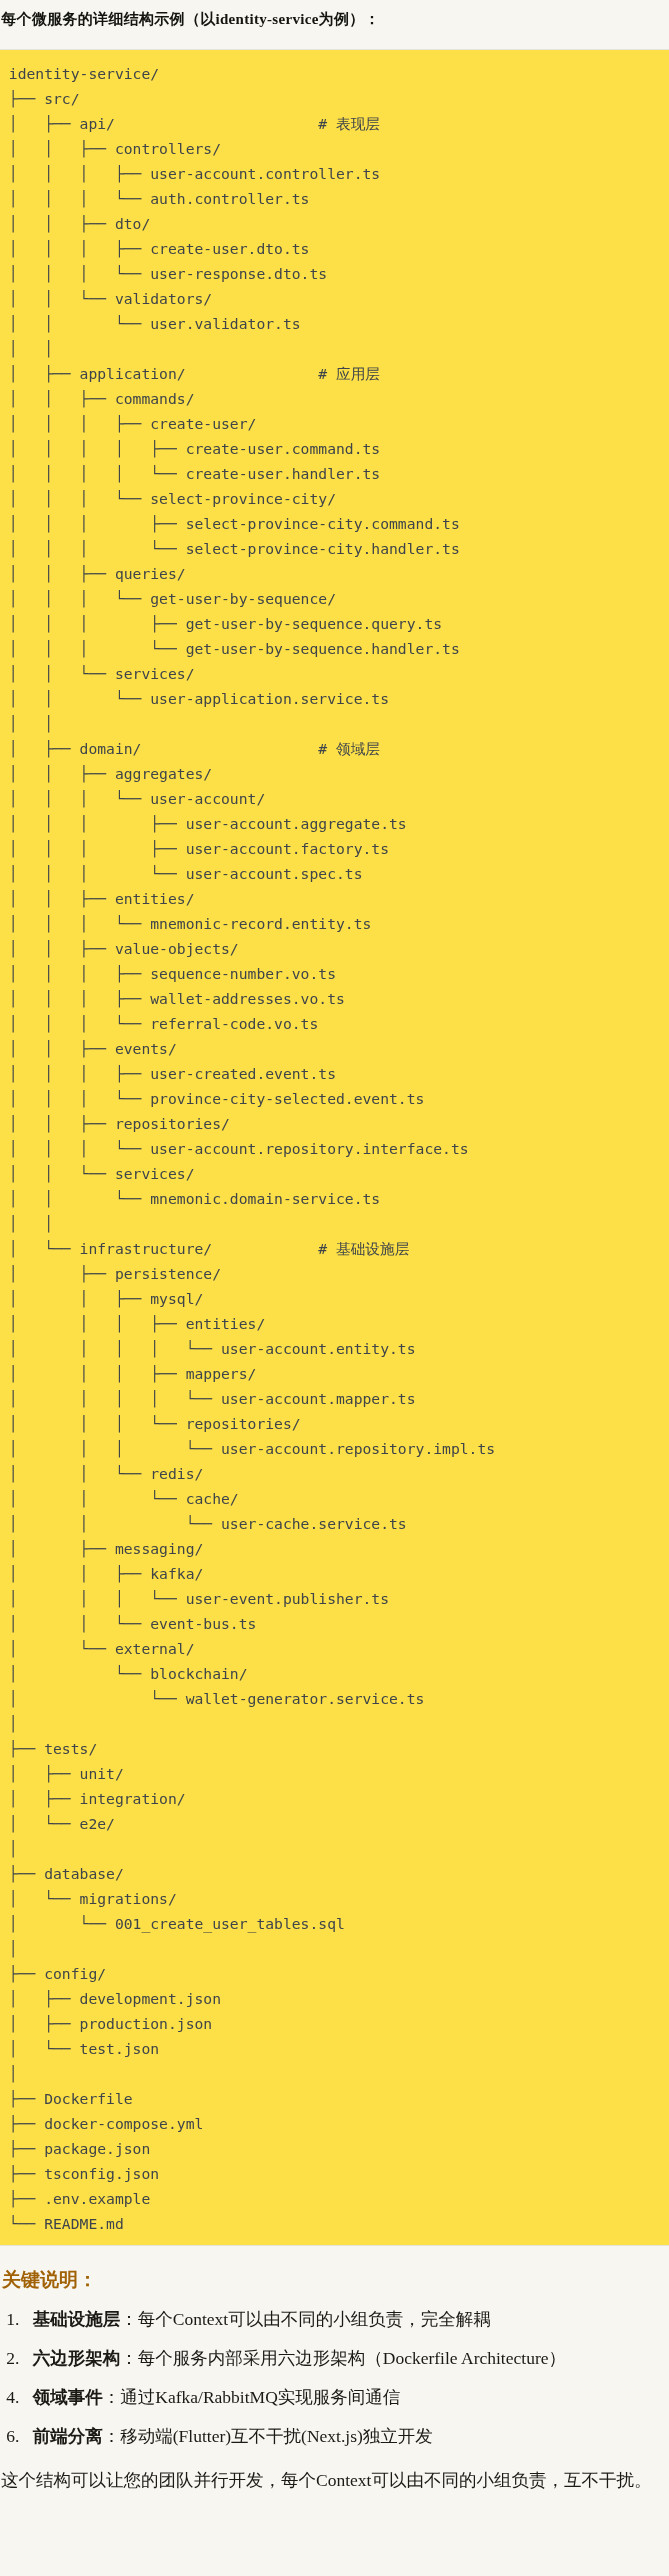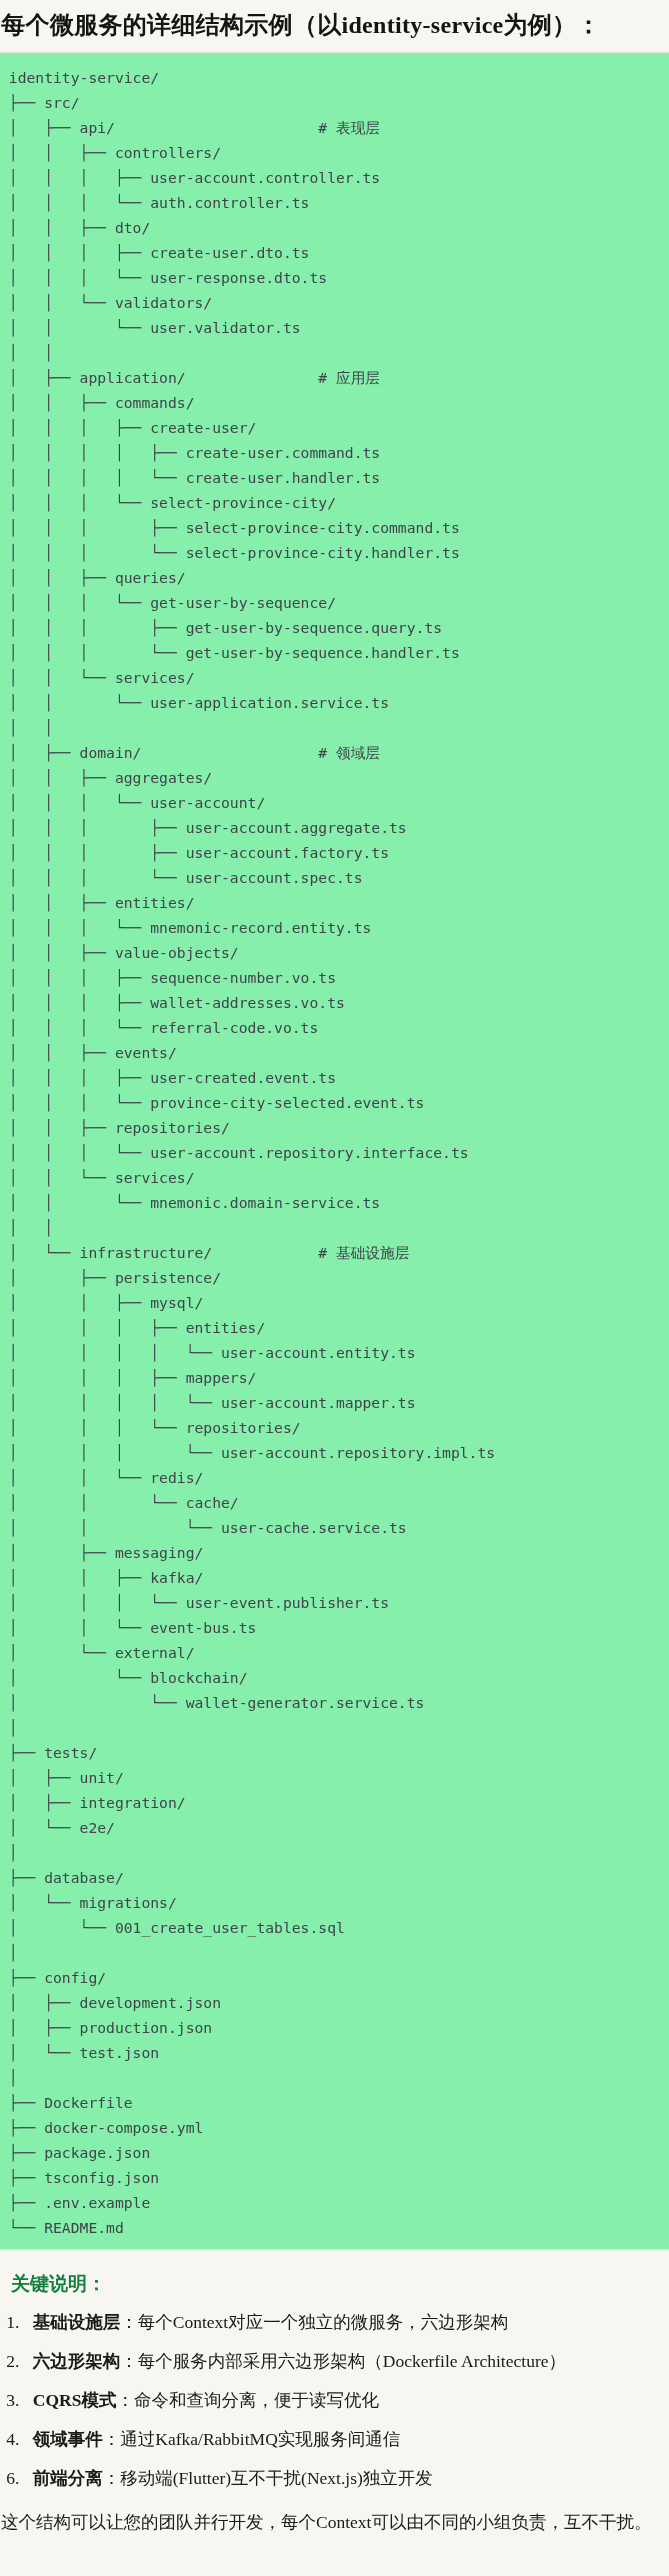--- a/index.html
+++ b/index.html
@@ -13,47 +13,48 @@
     color: #16150f;
     padding-bottom: 6.3px;
     box-sizing: border-box;
   }
   .doc {
     width: 669px;
   }
   h1.page-title {
     margin: 0;
     padding: 10px 1.3px 11.3px 1.3px;
-    font-size: 24px;
+    font-size: 15px;
     line-height: 1.3;
     font-weight: 700;
     color: #141410;
     letter-spacing: 0.3px;
   }
   .codeblock {
-    background: #86efac;
+    background: #fde047;
     border-top: 0.6px solid #e6e3da;
     border-bottom: 0.6px solid #e6e3da;
     padding: 11.3px 6.3px 8.8px 8.8px;
     overflow: hidden;
+    margin-top: 8px;
   }
   .codeblock pre {
     margin: 0;
     font-family: "DejaVu Sans Mono", monospace;
     font-size: 14.7px;
     line-height: 25px;
     color: #3f444a;
     white-space: pre;
   }
   h2.notes-heading {
     margin: 21px 0 13.8px 0;
-    padding-left: 11px;
+    padding-left: 2px;
     font-size: 19px;
     font-weight: 700;
-    color: #15803d;
+    color: #a16207;
   }
   .notes-list {
     list-style: none;
     margin: 0;
     padding: 0 0 0 6.3px;
   }
   .notes-list li {
     font-size: 17.5px;
     line-height: 24px;
     margin-bottom: 15px;
@@ -169,27 +170,24 @@
 ├── package.json
 ├── tsconfig.json
 ├── .env.example
 └── README.md</pre>
   </section>
 
   <h2 class="notes-heading">关键说明：</h2>
 
   <ol class="notes-list">
     <li>
-      <span class="num">1.</span><strong>基础设施层</strong><span>：每个Context对应一个独立的微服务，六边形架构</span>
+      <span class="num">1.</span><strong>基础设施层</strong><span>：每个Context可以由不同的小组负责，完全解耦</span>
     </li>
     <li>
       <span class="num">2.</span><strong>六边形架构</strong><span>：每个服务内部采用六边形架构（Dockerfile Architecture）</span>
-    </li>
-    <li>
-      <span class="num">3.</span><strong>CQRS模式</strong><span>：命令和查询分离，便于读写优化</span>
     </li>
     <li>
       <span class="num">4.</span><strong>领域事件</strong><span>：通过Kafka/RabbitMQ实现服务间通信</span>
     </li>
     <li>
       <span class="num">6.</span><strong>前端分离</strong><span>：移动端(Flutter)互不干扰(Next.js)独立开发</span>
     </li>
   </ol>
 
   <p class="closing">这个结构可以让您的团队并行开发，每个Context可以由不同的小组负责，互不干扰。</p>

